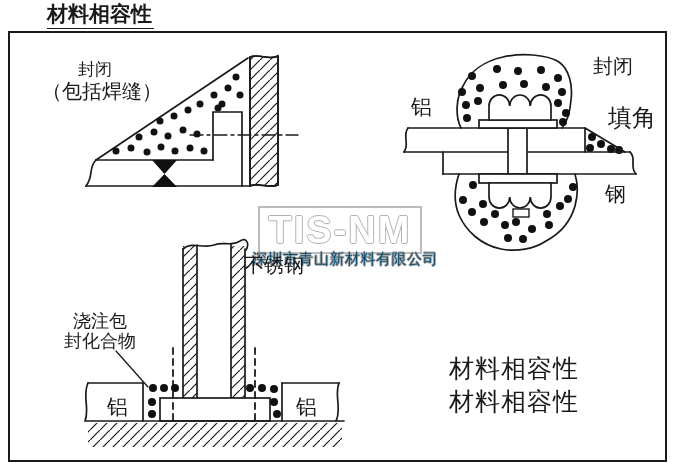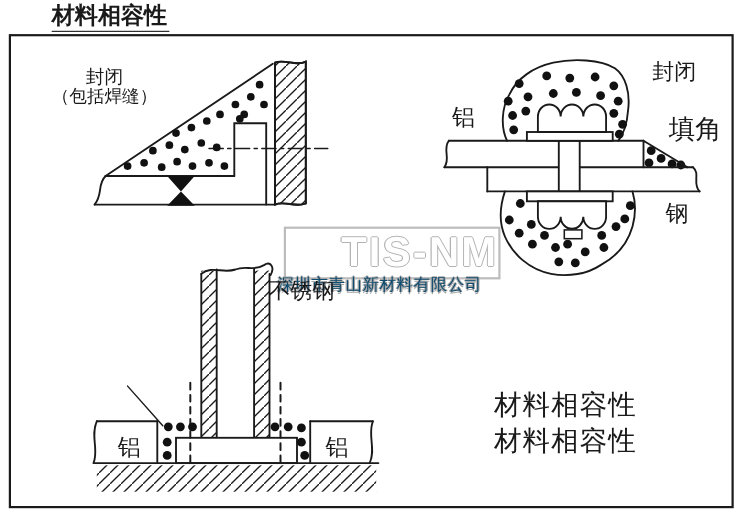--- a/index.html
+++ b/index.html
@@ -7,33 +7,33 @@
          font-family:"Liberation Serif","DejaVu Serif",serif;color:#1a1a1a;}
   .lbl{position:absolute;white-space:nowrap;color:#1a1a1a;z-index:4;
        font-family:"Liberation Serif","DejaVu Serif",serif;line-height:1.15;}
   #page-title{left:3px;top:2px;font-size:21px;font-weight:bold;
               border-bottom:1.5px solid #1a1a1a;padding:0 2px 2px 0;margin-left:44px;}
   #frame{position:absolute;left:8px;top:31px;width:655px;height:427px;
          border:2.5px solid #1a1a1a;background:#ffffff;z-index:1;}
   #linework{position:absolute;left:0;top:0;z-index:2;}
   
   #weld-label{left:42px;top:60px;width:106px;text-align:center;font-size:17px;}
-  #weld-label .l2{font-size:16px;}
+  #weld-label .l2{font-size:20px;}
   #bolt-al{left:411px;top:95px;font-size:21px;}
   #bolt-seal{left:593px;top:55px;font-size:20px;}
   #bolt-fillet{left:608px;top:105px;font-size:24px;}
   #bolt-steel{left:605px;top:182px;font-size:21px;}
   #tube-stainless{left:244px;top:254px;font-size:20px;z-index:5;font-family:Liberation Serif, serif;}
   #tube-compound{left:56px;top:311px;width:88px;text-align:center;font-size:18px;line-height:20px;}
   #tube-al-left{left:107px;top:395px;font-size:21px;}
   #tube-al-right{left:296px;top:395px;font-size:21px;}
   #caption{left:449px;top:352px;font-size:25px;line-height:33px;letter-spacing:1px;}
   
   #wm-box{position:absolute;left:258px;top:206px;width:160px;height:44px;z-index:3;
-          border:2px solid #bcbcbc;display:flex;align-items:center;justify-content:flex-end;padding-left:33px;}
+          border:2px solid #bcbcbc;display:flex;align-items:center;justify-content:center;}
   #wm-logo{font-family:"Liberation Sans","DejaVu Sans",sans-serif;font-weight:bold;
            font-size:38px;letter-spacing:2px;color:#ffffff;
            text-shadow:1px 0 #b3b3b3,-1px 0 #b3b3b3,0 1px #b3b3b3,0 -1px #b3b3b3;}
   #wm-company{position:absolute;left:252px;top:250px;z-index:3;white-space:nowrap;
            font-size:15px;letter-spacing:0.5px;color:#0c4a6e;
            text-shadow:1px 0 #a6a6a6,-1px 0 #a6a6a6,0 1px #a6a6a6,0 -1px #a6a6a6;}
 </style>
 </head>
 <body>
 
@@ -180,20 +180,22 @@
   <div id="weld-label" class="lbl">
     <div class="l1">封闭</div>
     <div class="l2">（包括焊缝）</div>
   </div>
   <div id="bolt-al" class="lbl">铝</div>
   <div id="bolt-seal" class="lbl">封闭</div>
   <div id="bolt-fillet" class="lbl">填角</div>
   <div id="bolt-steel" class="lbl">钢</div>
   <div id="tube-stainless" class="lbl">不锈钢</div>
   <div id="tube-compound" class="lbl">
+    <div>浇注包</div>
+    <div>封化合物</div>
   </div>
   <div id="tube-al-left" class="lbl">铝</div>
   <div id="tube-al-right" class="lbl">铝</div>
 
   <div id="caption" class="lbl">
     <div>材料相容性</div>
     <div>材料相容性</div>
   </div>
 
 </div>

